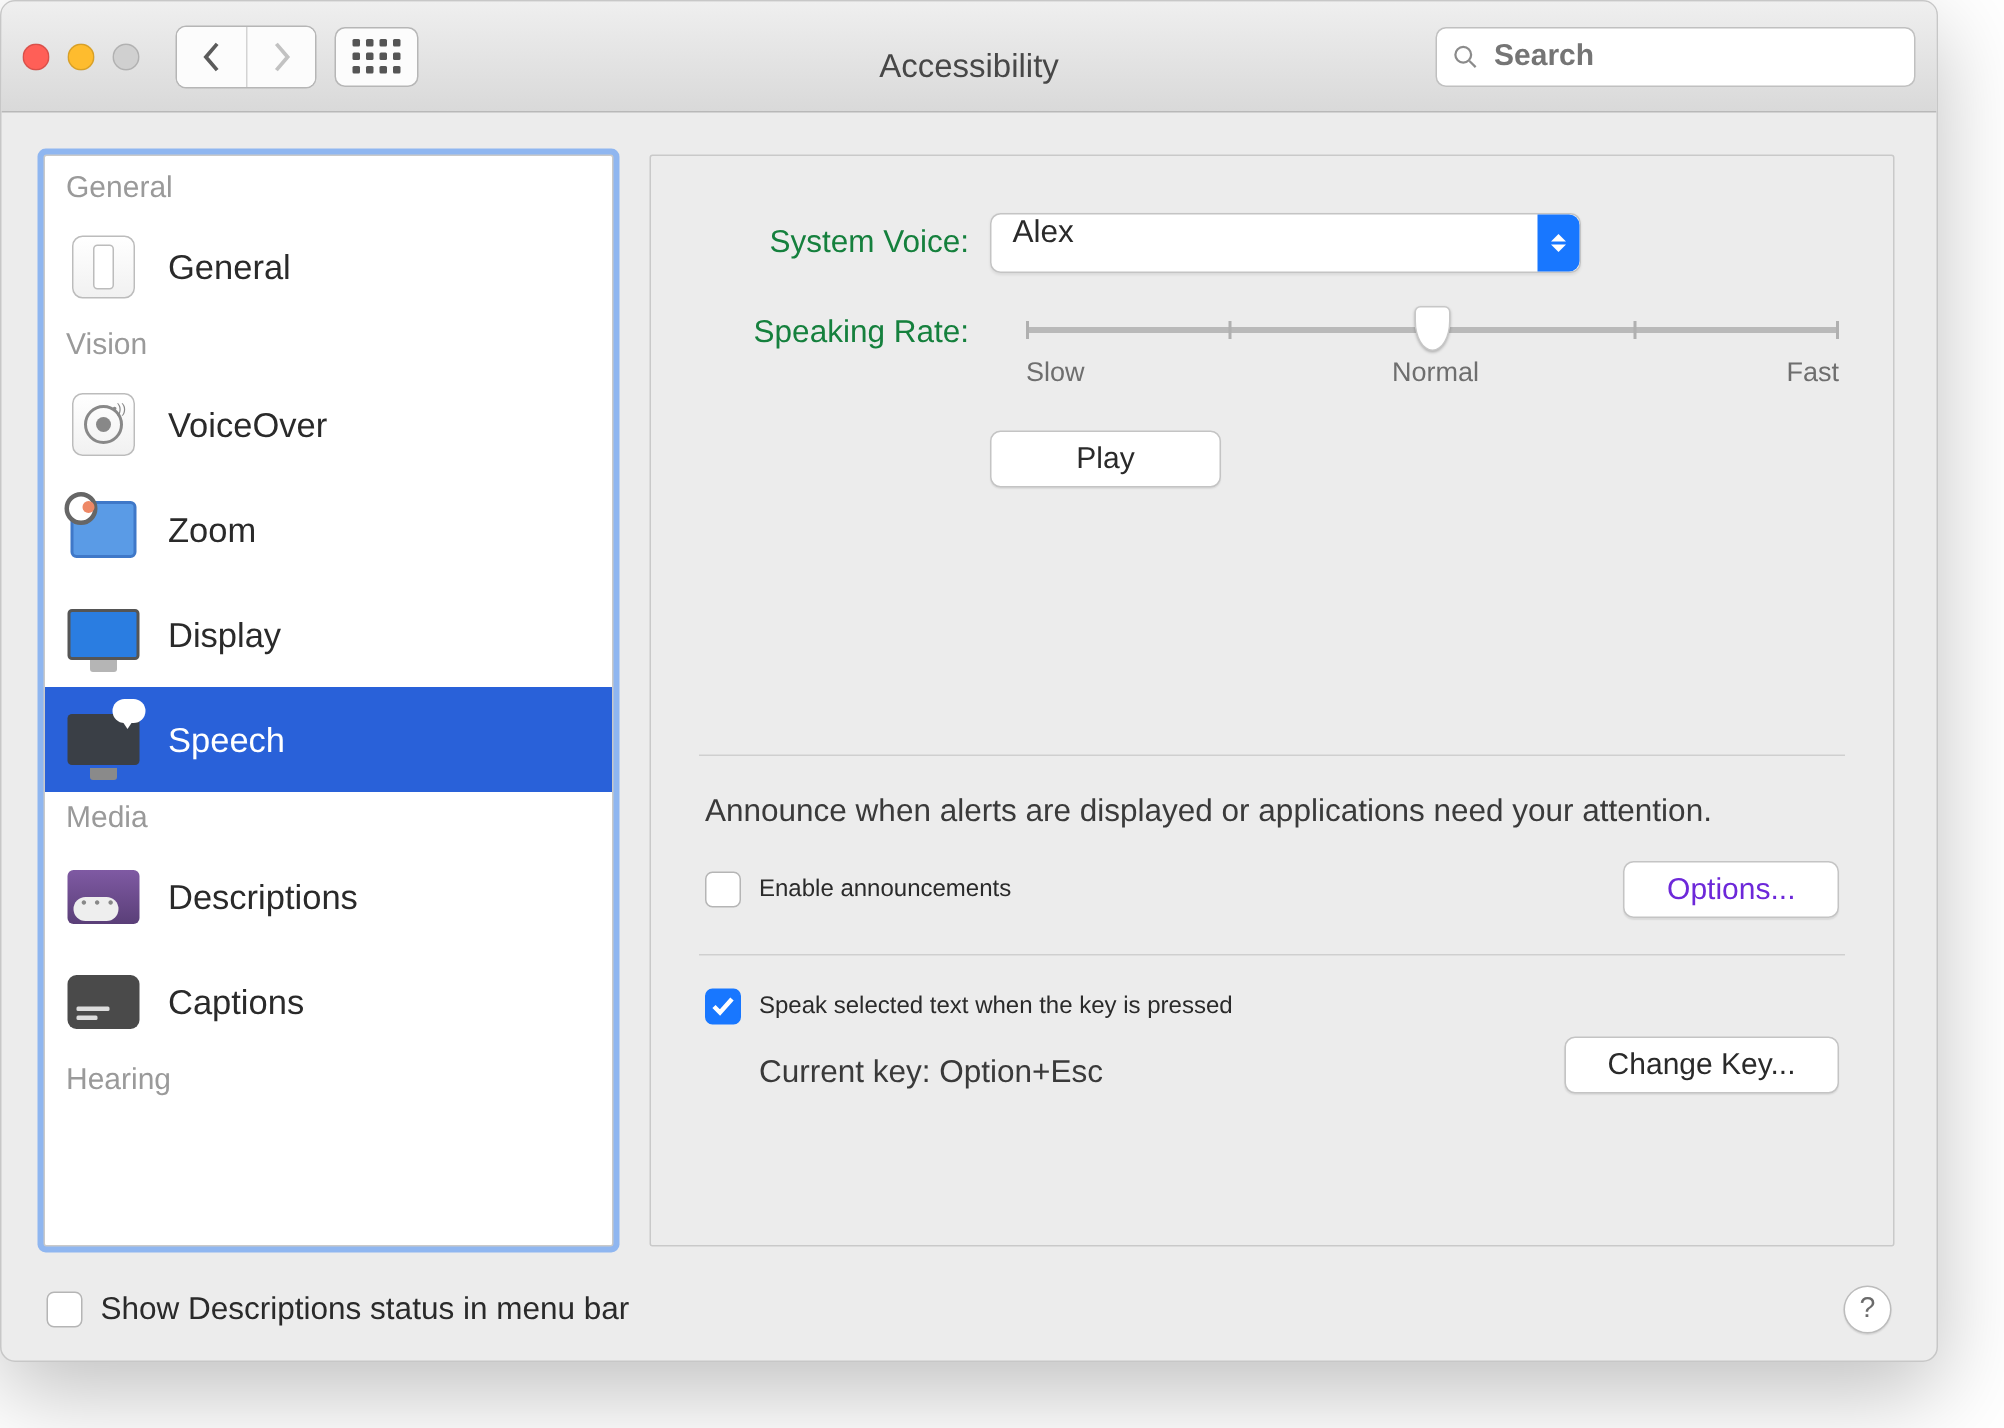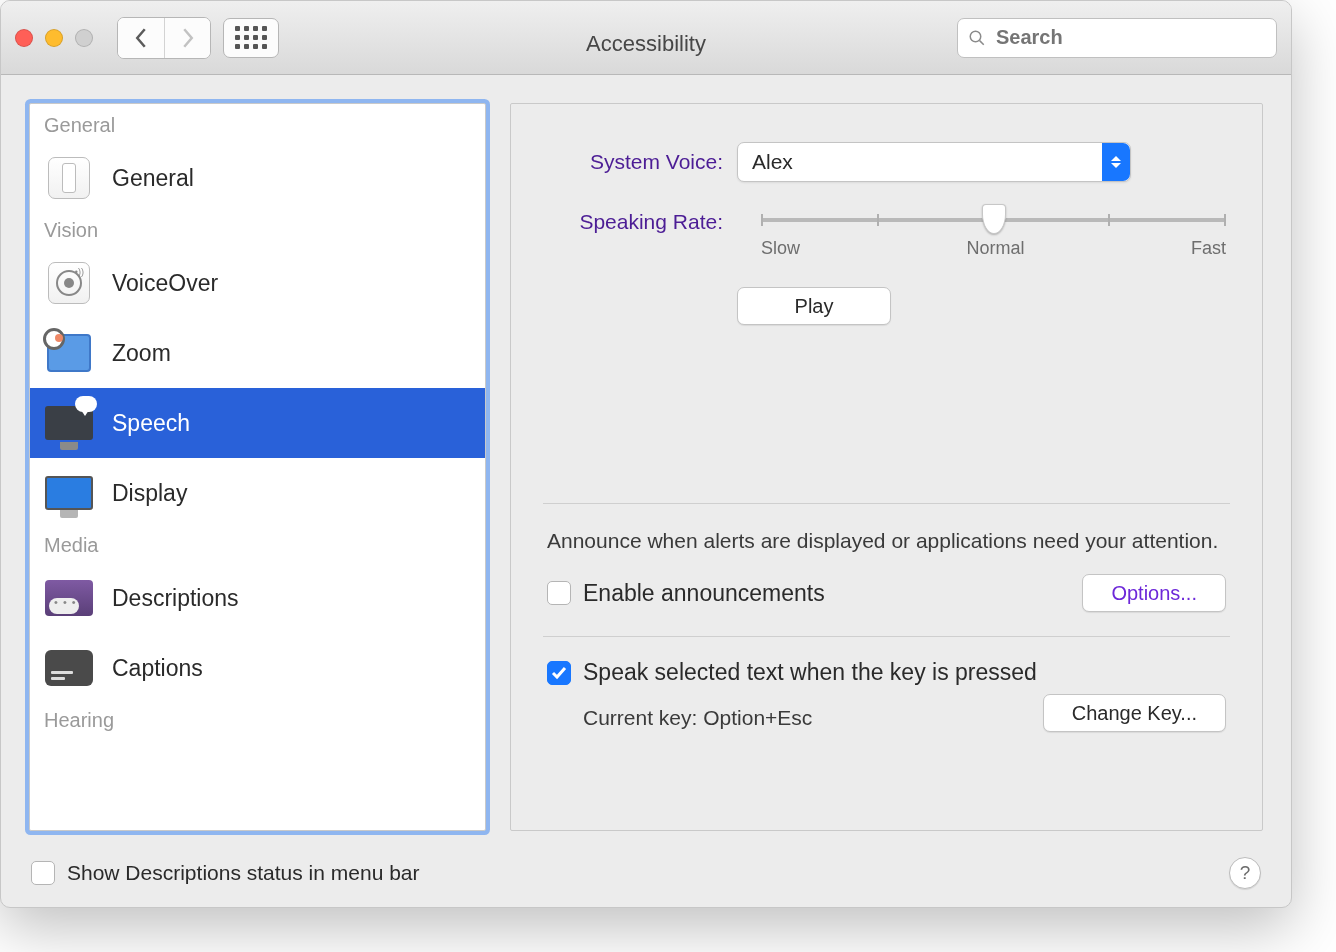--- a/index.html
+++ b/index.html
@@ -73,21 +73,21 @@
     border:0; outline:0; font-size:20px; color:#555; flex:1; background:transparent;font-weight:bold;
   }
 
   
   .content {
     flex:1; display:flex; padding: 28px 28px 0 28px; gap:24px;
   }
 
   
   .sidebar {
-    width:457px; height:728px;
+    width:380px; height:728px;
     background:#fff; border:1px solid #c9c9c9;
     box-shadow: 0 0 0 4px #8fb6f0;
     border-radius:2px;
     overflow:auto;
     padding-top:4px;
   }
   .group-head {
     font-size:20px; color:#9a9a9a; padding:6px 14px 6px 14px;
   }
   .sbitem {
@@ -103,25 +103,25 @@
 
   
   .panel {
     flex:1; height:728px;
     background:#ececec; border:1px solid #c9c9c9; border-radius:2px;
     padding:38px 36px 24px 36px;
     position:relative;
   }
   .row { display:flex; align-items:center; margin-bottom:28px; }
   .row .rlabel {
-    width:190px; text-align:right; font-size:21px; color:#4c1d95; padding-right:14px;
+    width:190px; text-align:right; font-size:21px; color:#15803d; padding-right:14px;
   }
   .select {
     flex:0 0 394px; height:40px; background:#fff; border:1px solid #c4c4c4;
-    border-radius:7px; display:flex; align-items:center; position:relative;
+    border-radius:7px; display:flex; position:relative;
     box-shadow:0 1px 2px rgba(0,0,0,.08);
   }
   .select .val { padding-left:14px; font-size:21px; color:#2a2a2a; }
   .select .stepper {
     position:absolute; right:0; top:0; bottom:0; width:28px;
     background:#1877ff; border-top-right-radius:7px; border-bottom-right-radius:7px;
     display:flex; flex-direction:column; align-items:center; justify-content:center;
   }
   .select .stepper svg { width:12px; height:8px; fill:#fff; }
 
@@ -151,21 +151,21 @@
 
   .desc { font-size:21px; color:#3a3a3a; line-height:1.45; margin:22px 0 18px 0; }
 
   .checkrow { display:flex; align-items:center; gap:12px; }
   .chk {
     width:24px; height:24px; border:1px solid #b5b5b5; border-radius:5px; background:#fff;
     display:flex; align-items:center; justify-content:center; flex-shrink:0;
   }
   .chk.checked { background:#1877ff; border-color:#1877ff; }
   .chk.checked svg { width:16px; height:16px; stroke:#fff; stroke-width:3; fill:none; }
-  .checkrow .clabel { font-size:23px; color:#2a2a2a; }
+  .checkrow .clabel { font-size:16px; color:#2a2a2a; }
 
   
   .bottombar {
     height:70px; display:flex; align-items:center; padding:0 30px;
     border-top:1px solid transparent;
   }
   .helpbtn {
     margin-left:auto; width:32px; height:32px; border-radius:50%;
     border:1px solid #bcbcbc; background:#fff; display:flex; align-items:center; justify-content:center;
     font-size:19px; color:#6b6b6b; box-shadow:0 1px 1px rgba(0,0,0,.1);
@@ -271,33 +271,33 @@
         <span class="lbl">VoiceOver</span>
       </div>
       <div class="sbitem">
         <div class="ic">
             <div class="ic-zoom">
               <div class="lens"></div>
             </div>
           </div>
         <span class="lbl">Zoom</span>
       </div>
+      <div class="sbitem">
+        <div class="ic">
+            <div class="ic-disp"></div>
+          </div>
+        <span class="lbl">Display</span>
+      </div>
       <div class="sbitem selected">
         <div class="ic">
             <div class="ic-speech">
               <div class="bubble"></div>
             </div>
           </div>
         <span class="lbl">Speech</span>
-      </div>
-      <div class="sbitem">
-        <div class="ic">
-            <div class="ic-disp"></div>
-          </div>
-        <span class="lbl">Display</span>
       </div>
 
       <div class="group-head">Media</div>
       <div class="sbitem">
         <div class="ic">
             <div class="ic-desc">
               <div class="bub"></div>
             </div>
           </div>
         <span class="lbl">Descriptions</span>

